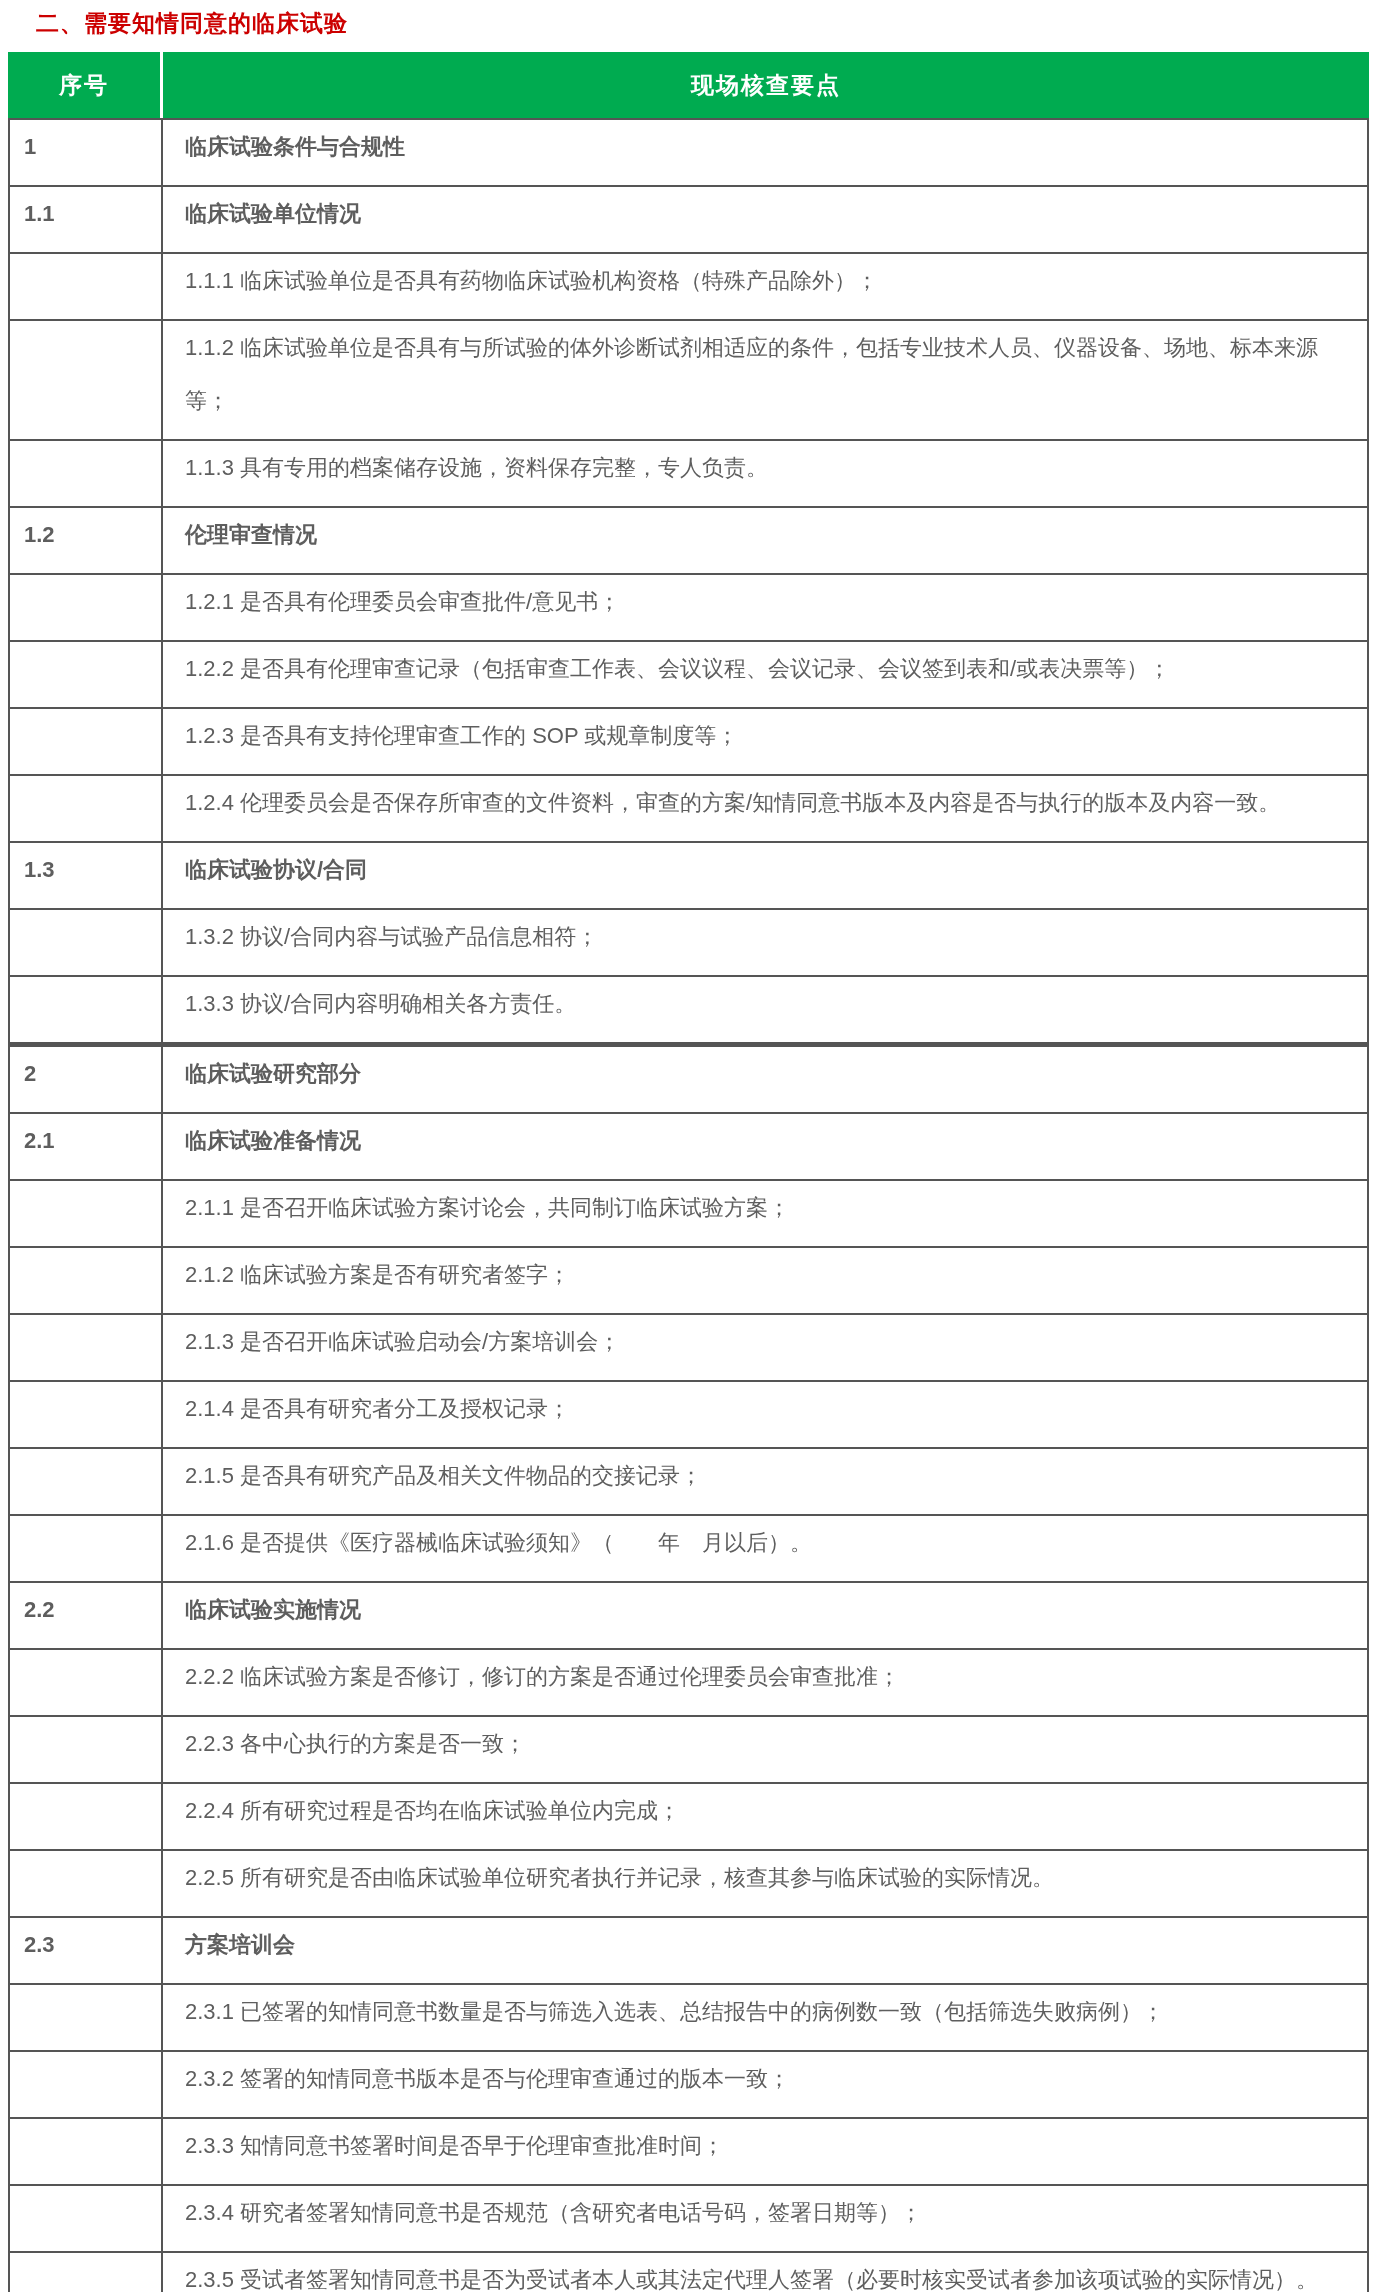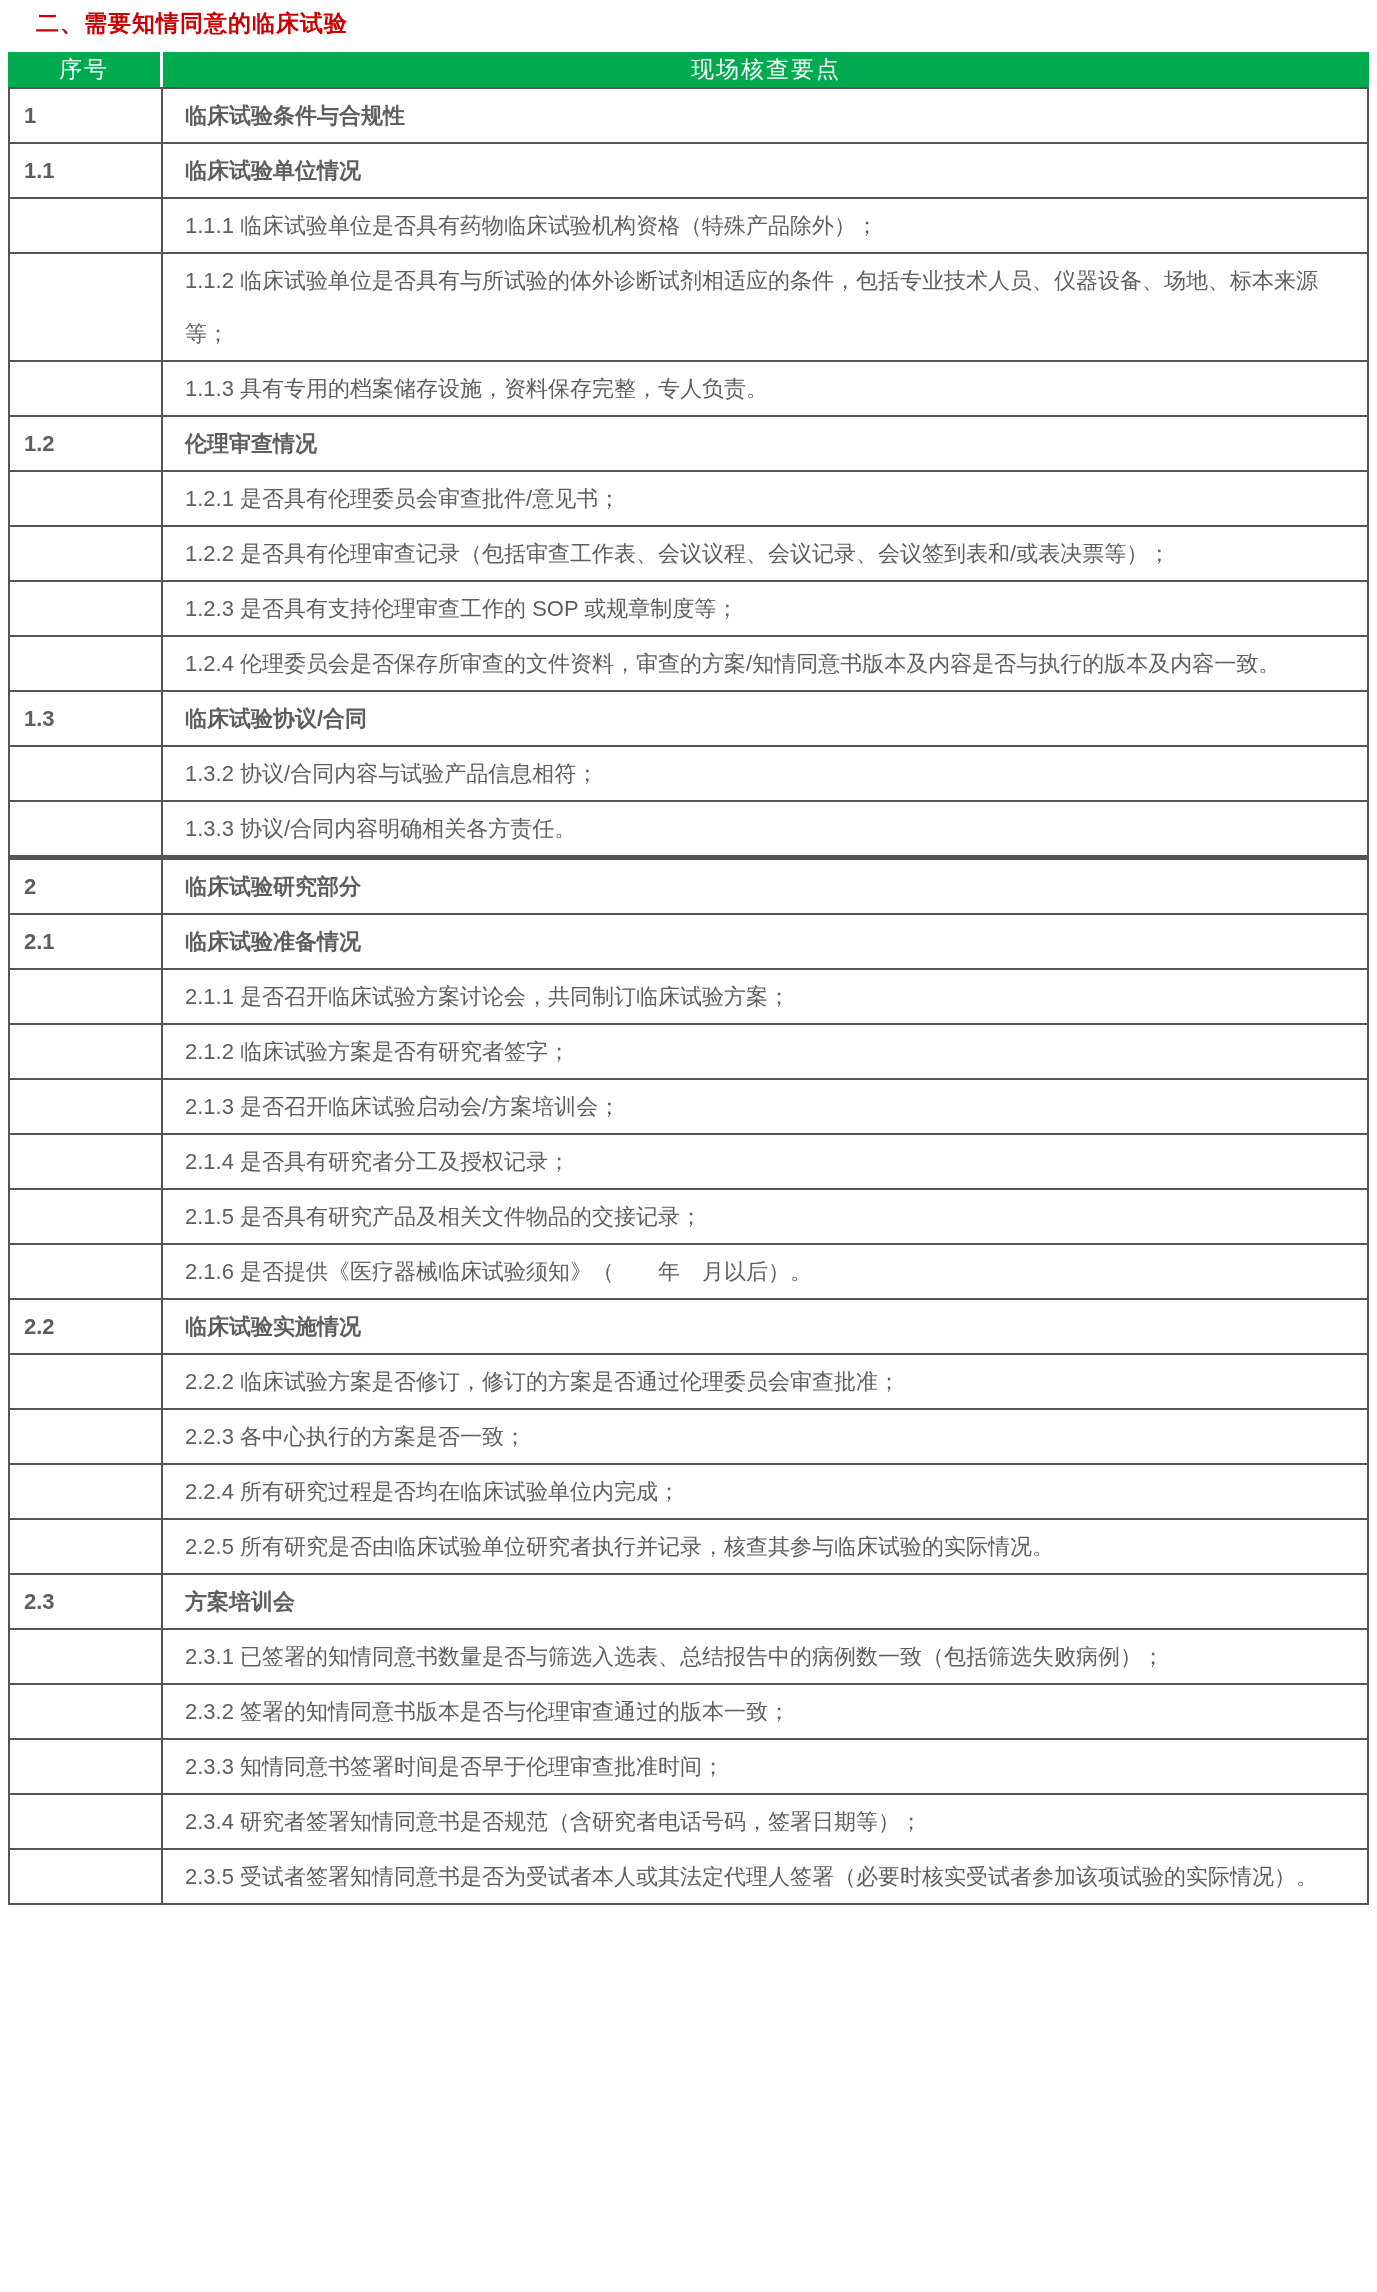--- a/index.html
+++ b/index.html
@@ -18,25 +18,25 @@
     letter-spacing: 1px;
   }
 
   .doc-table {
     margin-left: 8px;
     width: 1361px;
   }
 
   .thead {
     display: flex;
-    height: 35px;
+    height: 66px;
     background: var(--header-green, #00AB50);
     color: var(--header-text, #ffffff);
     font-size: 23px;
-    font-weight: normal;
+    font-weight: bold;
   }
   .th {
     display: flex;
     align-items: center;
     justify-content: center;
     letter-spacing: 2px;
   }
   .th.col-no {
     width: 155px;
     flex: none;
@@ -64,21 +64,21 @@
   }
   .td.col-no {
     width: 153px;
     flex: none;
     border-right: 2px solid var(--border-gray, #555555);
     padding-left: 14px;
     font-weight: bold;
   }
   .td.col-main {
     flex: 1;
-    padding: 0 26px 0 22px;
+    padding: 0 26px 12px 22px;
   }
   .tr.bold .td.col-main { font-weight: bold; }
 </style>
 </head>
 <body>
 
 <h1 class="page-title">二、需要知情同意的临床试验</h1>
 
 <div class="doc-table">
   <div class="thead">

